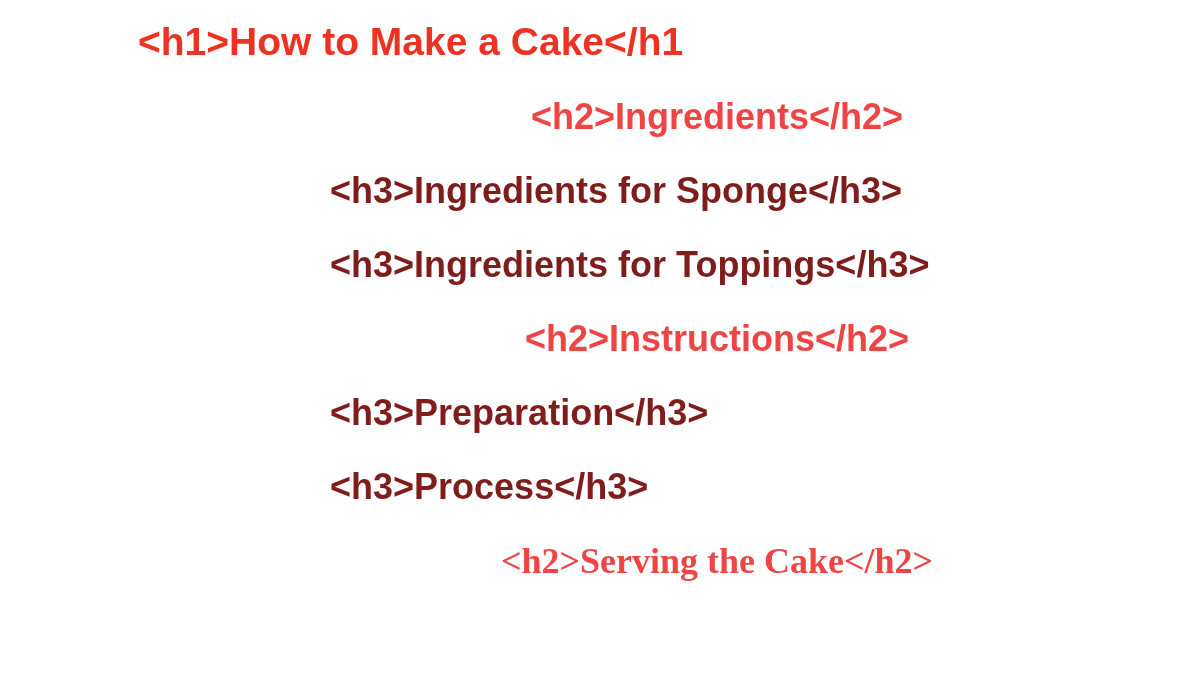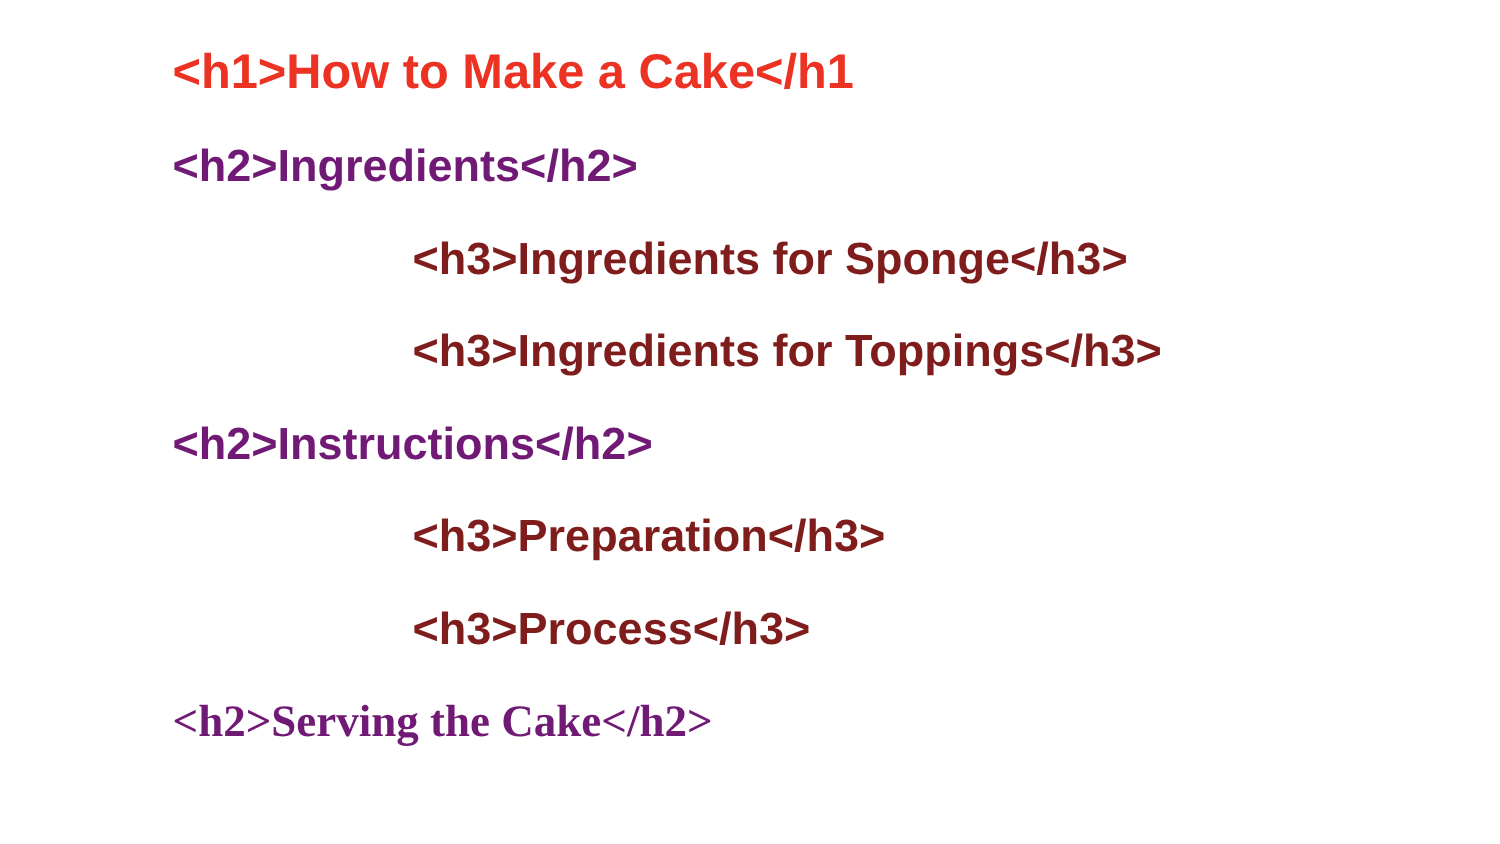--- a/index.html
+++ b/index.html
@@ -18,25 +18,26 @@
     }
     .line {
       white-space: nowrap;
       line-height: 1.0;
       margin-bottom: 38px;
     }
     .h1-line {
       font-size: 39px;
       color: #eb3223;
       margin-left: 0;
-      margin-top: 16px;
     }
     .h2-line {
       font-size: 36px;
-      color: #701a75;
+      color: #ef4444;
+      margin-left: 96px;
+      text-align: center;
     }
     .h3-line {
       font-size: 36px;
       color: #7f1d1d;
       margin-left: 192px;
     }
     .last {
       margin-bottom: 0;
       font-family: Liberation Serif, serif;
     }

